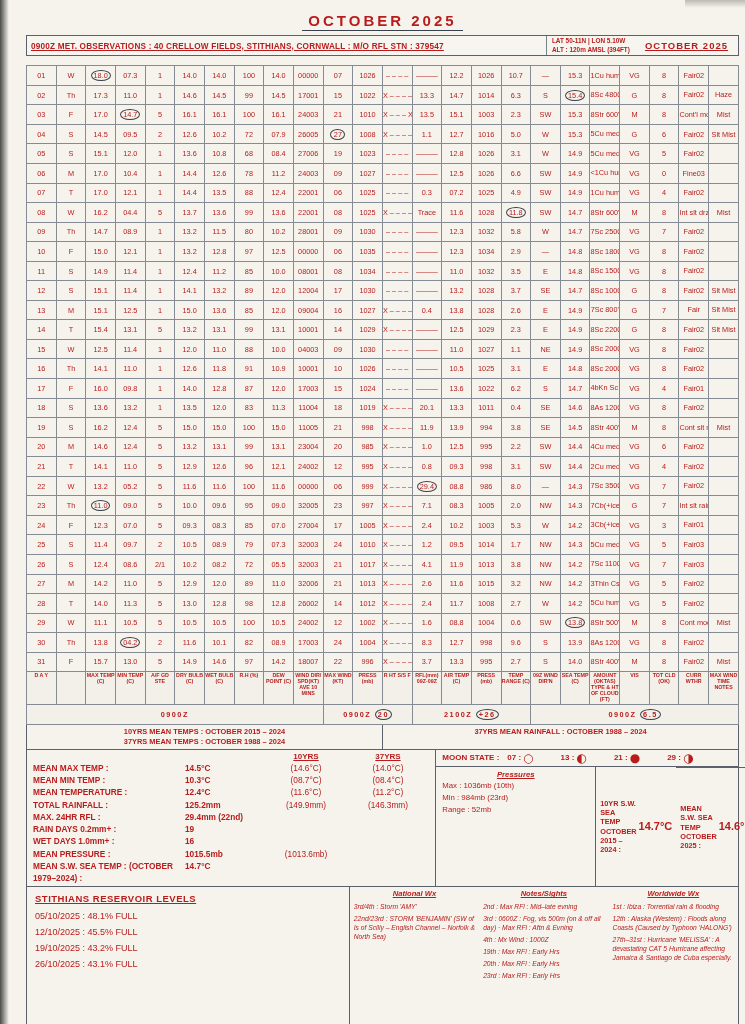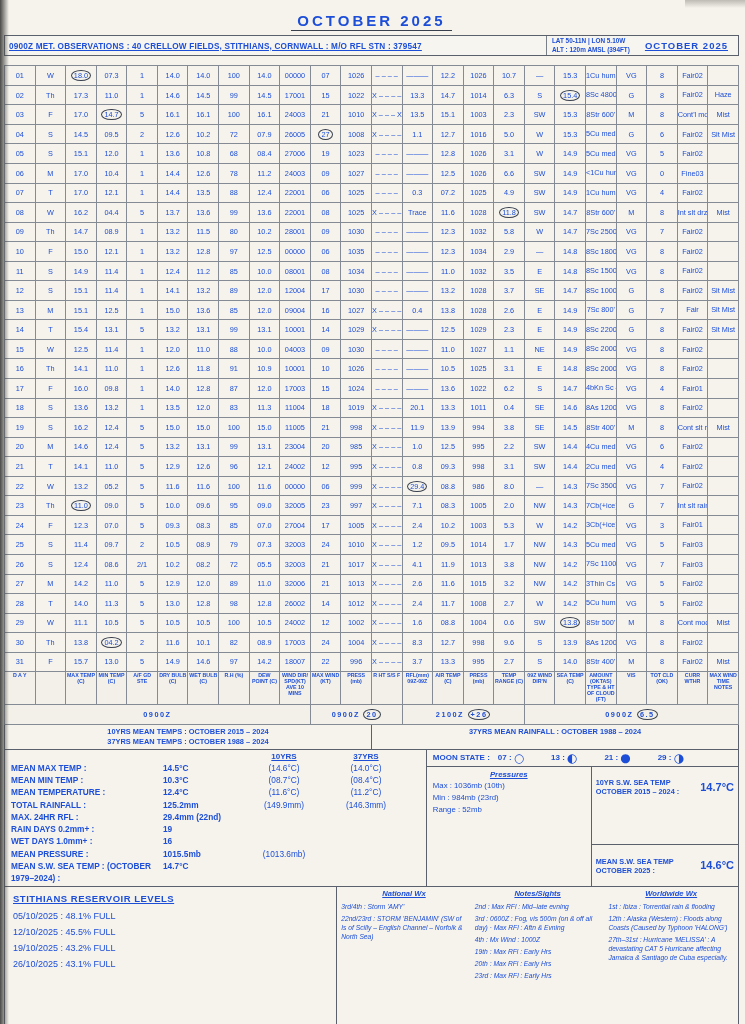--- a/index.html
+++ b/index.html
@@ -1,18 +1,18 @@
 <!DOCTYPE html>
 <html><head>
 <meta charset="utf-8">
 <style>
   html,body{margin:0;padding:0;background:#8f8f8d;}
   .page{position:relative;width:745px;height:1024px;margin:0 auto;background:#f5f3ec;
-        font-family:"Liberation Sans",sans-serif;color:#1d4ed8;overflow:hidden;
-        box-sizing:border-box;padding:6px 6px 0 4px;}
+        font-family:"Liberation Sans",sans-serif;color:#b91c1c;overflow:hidden;
+        box-sizing:border-box;padding:6px 6px 0 26px;}
   .page::before{content:"";position:absolute;left:0;top:0;bottom:0;width:9px;
         background:linear-gradient(90deg,#4a4a48,rgba(74,74,72,0));pointer-events:none;}
   .page::after{content:"";position:absolute;right:0;top:0;width:60px;height:8px;
         background:linear-gradient(180deg,#bdbbb4,rgba(189,187,180,0));pointer-events:none;}
 
   .title{ text-align:center; margin:6px 0 5px 0;}
   .title span{font-size:15px;font-weight:bold;letter-spacing:3px;
         border-bottom:1.6px solid #39404e;padding:0 6px 1px 6px;}
 
   .header-bar{display:flex;align-items:stretch;border:1.5px solid #5a616d;background:#f7f5ef;}
@@ -48,21 +48,21 @@
   .stat-row .vl{width:80px;font-weight:bold;}
   .stat-row .y10,.stat-row .y37{width:82px;text-align:center;}
   .rightcol{flex:1;border-left:1.3px solid #5a616d;display:flex;flex-direction:column;}
   .moon-line{display:flex;align-items:center;gap:8px;padding:2px 6px;border-bottom:1.3px solid #5a616d;
         font-size:8px;font-weight:bold;}
   .moon-ph{display:flex;align-items:center;gap:2px;}
   .moon-ph .g{font-family:"DejaVu Sans",sans-serif;font-size:12px;line-height:1;}
   .pr-sea{display:flex;flex:1;}
   .pressures{flex:1;padding:2px 6px;font-size:7.8px;border-right:1.3px solid #5a616d;line-height:1.5;}
   .pressures .pt{text-align:center;text-decoration:underline;font-style:italic;font-weight:bold;}
-  .seacol{width:47%;display:flex;flex-direction:column;gap:36px;}
+  .seacol{width:47%;display:flex;}
   .sea-row{flex:1;display:flex;justify-content:space-between;align-items:center;padding:2px 4px;
         font-size:7.3px;font-weight:bold;line-height:1.25;}
   .sea-row + .sea-row{border-top:1.3px solid #5a616d;}
   .sea-row .sv{font-size:11px;white-space:nowrap;padding-left:2px;}
 
   .bottom{display:flex;border:1.3px solid #5a616d;border-top:none;height:218px;box-sizing:border-box;}
   .reservoir{width:43%;padding:3px 8px;border-right:1.3px solid #5a616d;font-size:9px;line-height:1.8;}
   .reservoir .rt{font-weight:bold;text-decoration:underline;font-size:9.5px;letter-spacing:.5px;}
   .notes{flex:1;display:flex;align-items:flex-start;}
   .note-col{flex:1;padding:2px 4px;font-size:6.7px;font-style:italic;line-height:1.35;}

